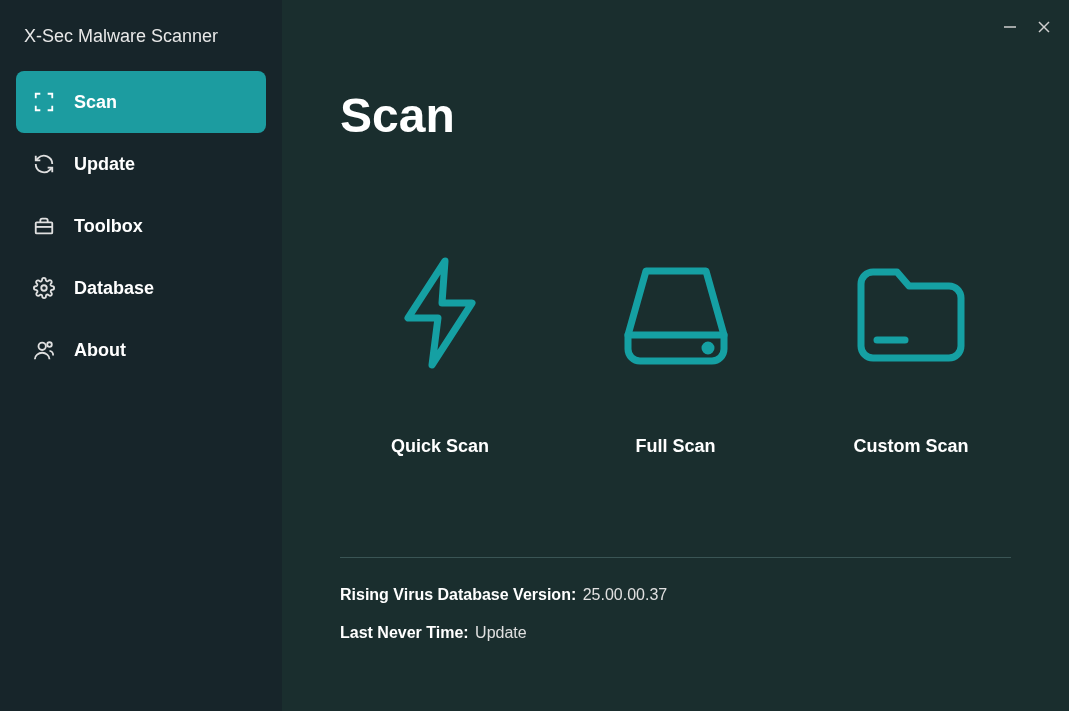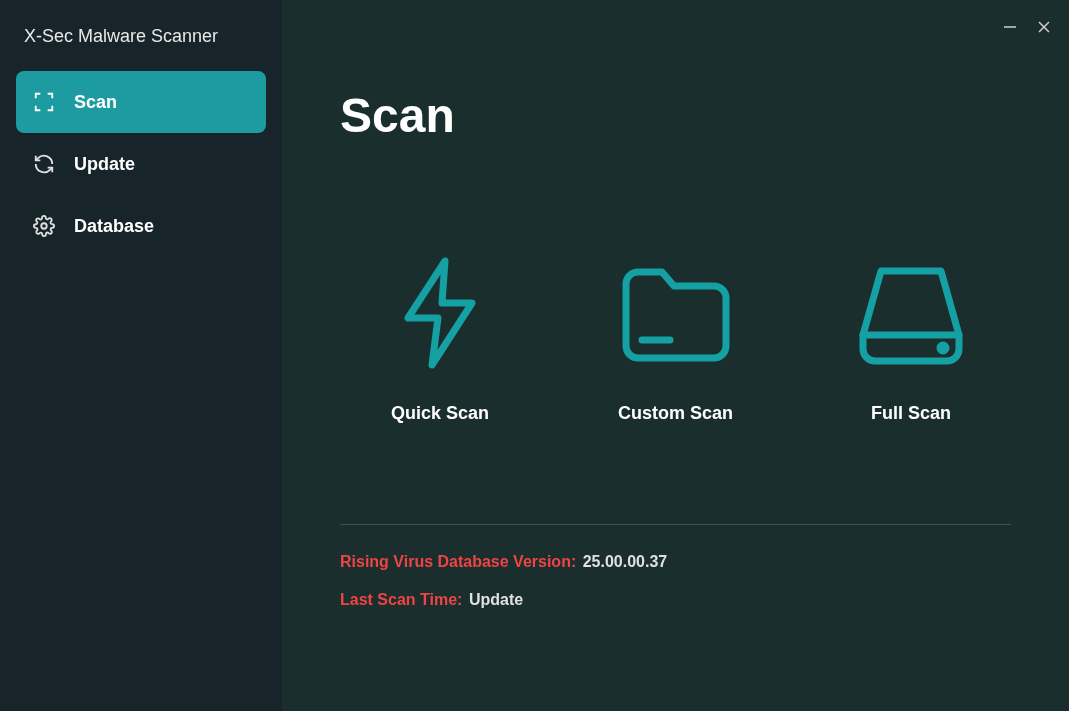--- a/index.html
+++ b/index.html
@@ -87,37 +87,38 @@
     height: 120px;
     display: flex;
     align-items: center;
     justify-content: center;
     margin-bottom: 30px;
   }
   .scan-option-label {
     font-size: 18px;
     font-weight: 700;
     color: #ffffff;
+    margin-top: 33px;
   }
   .divider {
     margin-top: 100px;
     border: none;
     border-top: 1px solid #3a5555;
   }
   .info {
     margin-top: 28px;
     display: flex;
     flex-direction: column;
     gap: 20px;
   }
   .info-line {
     font-size: 16px;
   }
-  .info-label { font-weight: 700; color: #ef4444; }
-  .info-value { font-weight: 700; color: #e0e0e0; margin-left: 2px; }
+  .info-label { font-weight: 700; color: #ffffff; }
+  .info-value { font-weight: 400; color: #e0e0e0; margin-left: 2px; }
 </style>
 </head>
 <body>
 
 <div class="sidebar">
   <div class="app-title">X-Sec Malware Scanner</div>
 
   <div class="nav-item active">
     <span class="nav-icon">
       <svg width="22" height="22" viewBox="0 0 24 24" fill="none" stroke="#ffffff" stroke-width="2">
@@ -135,31 +136,52 @@
       <svg width="22" height="22" viewBox="0 0 24 24" fill="none" stroke="#e0e0e0" stroke-width="2">
         <path d="M21 12a9 9 0 0 0-15.5-6.3L3 8"></path>
         <path d="M3 3v5h5"></path>
         <path d="M3 12a9 9 0 0 0 15.5 6.3L21 16"></path>
         <path d="M21 21v-5h-5"></path>
       </svg>
     </span>
     <span class="nav-label">Update</span>
   </div>
 
+  <div class="nav-item">
+    <span class="nav-icon">
+      <svg width="22" height="22" viewBox="0 0 24 24" fill="none" stroke="#e0e0e0" stroke-width="2">
+        <rect x="3" y="8" width="18" height="12" rx="1"></rect>
+        <path d="M8 8V6a2 2 0 0 1 2-2h4a2 2 0 0 1 2 2v2"></path>
+        <path d="M3 13h18"></path>
+      </svg>
+    </span>
+    <span class="nav-label">Toolbox</span>
+  </div>
 
   <div class="nav-item">
     <span class="nav-icon">
       <svg width="22" height="22" viewBox="0 0 24 24" fill="none" stroke="#e0e0e0" stroke-width="2">
         <circle cx="12" cy="12" r="3"></circle>
         <path d="M19.4 15a1.7 1.7 0 0 0 .3 1.8l.1.1a2 2 0 1 1-2.8 2.8l-.1-.1a1.7 1.7 0 0 0-1.8-.3 1.7 1.7 0 0 0-1 1.5V21a2 2 0 1 1-4 0v-.1a1.7 1.7 0 0 0-1-1.5 1.7 1.7 0 0 0-1.8.3l-.1.1a2 2 0 1 1-2.8-2.8l.1-.1a1.7 1.7 0 0 0 .3-1.8 1.7 1.7 0 0 0-1.5-1H3a2 2 0 1 1 0-4h.1a1.7 1.7 0 0 0 1.5-1 1.7 1.7 0 0 0-.3-1.8l-.1-.1a2 2 0 1 1 2.8-2.8l.1.1a1.7 1.7 0 0 0 1.8.3h0a1.7 1.7 0 0 0 1-1.5V3a2 2 0 1 1 4 0v.1a1.7 1.7 0 0 0 1 1.5h0a1.7 1.7 0 0 0 1.8-.3l.1-.1a2 2 0 1 1 2.8 2.8l-.1.1a1.7 1.7 0 0 0-.3 1.8v0a1.7 1.7 0 0 0 1.5 1H21a2 2 0 1 1 0 4h-.1a1.7 1.7 0 0 0-1.5 1z"></path>
       </svg>
     </span>
     <span class="nav-label">Database</span>
   </div>
 
+  <div class="nav-item">
+    <span class="nav-icon">
+      <svg width="22" height="22" viewBox="0 0 24 24" fill="none" stroke="#e0e0e0" stroke-width="2">
+        <circle cx="10" cy="8" r="4"></circle>
+        <path d="M2 22c0-4 4-7 8-7s8 3 8 7"></path>
+        <circle cx="18" cy="6" r="2.5"></circle>
+        <path d="M22 18c0-3-2-5-4-5"></path>
+      </svg>
+    </span>
+    <span class="nav-label">About</span>
+  </div>
 </div>
 
 <div class="main">
   <div class="window-controls">
     <span>
       <svg width="14" height="14" viewBox="0 0 14 14" stroke="#cfcfcf" stroke-width="1.5">
           <line x1="1" y1="7" x2="13" y2="7"></line>
         </svg>
     </span>
     <span>
@@ -174,50 +196,50 @@
 
   <div class="scan-options">
 
     <div class="scan-option">
       <div class="scan-option-icon">
         <svg width="100" height="120" viewBox="0 0 100 120" fill="none" stroke="#15a0a3" stroke-width="7" stroke-linejoin="round" stroke-linecap="round">
           <polygon points="55,8 18,65 48,65 42,112 82,50 52,50"></polygon>
         </svg>
       </div>
       <span class="scan-option-label">Quick Scan</span>
-    </div>
-
-    <div class="scan-option">
-      <div class="scan-option-icon">
-        <svg width="120" height="110" viewBox="0 0 120 110" fill="none" stroke="#15a0a3" stroke-width="7" stroke-linejoin="round" stroke-linecap="round">
-          <path d="M10 30 v58 a12 12 0 0 0 12 12 h76 a12 12 0 0 0 12 -12 v-48 a12 12 0 0 0 -12 -12 h-40 l-12 -14 h-24 a12 12 0 0 0 -12 12 z"></path>
-          <line x1="26" y1="82" x2="54" y2="82"></line>
-        </svg>
-      </div>
-      <span class="scan-option-label">Custom Scan</span>
     </div>
 
     <div class="scan-option">
       <div class="scan-option-icon">
         <svg width="120" height="120" viewBox="0 0 120 120" fill="none" stroke="#15a0a3" stroke-width="7" stroke-linejoin="round" stroke-linecap="round">
           <path d="M30 18 h60 l18 64 a6 6 0 0 1 0 0 v14 a12 12 0 0 1 -12 12 h-72 a12 12 0 0 1 -12 -12 v-14 z"></path>
           <line x1="12" y1="82" x2="108" y2="82"></line>
           <circle cx="92" cy="95" r="3" fill="#15a0a3"></circle>
         </svg>
       </div>
       <span class="scan-option-label">Full Scan</span>
     </div>
 
+    <div class="scan-option">
+      <div class="scan-option-icon">
+        <svg width="120" height="110" viewBox="0 0 120 110" fill="none" stroke="#15a0a3" stroke-width="7" stroke-linejoin="round" stroke-linecap="round">
+          <path d="M10 30 v58 a12 12 0 0 0 12 12 h76 a12 12 0 0 0 12 -12 v-48 a12 12 0 0 0 -12 -12 h-40 l-12 -14 h-24 a12 12 0 0 0 -12 12 z"></path>
+          <line x1="26" y1="82" x2="54" y2="82"></line>
+        </svg>
+      </div>
+      <span class="scan-option-label">Custom Scan</span>
+    </div>
+
   </div>
 
   <hr class="divider">
 
   <div class="info">
     <div class="info-line">
       <span class="info-label">Rising Virus Database Version:</span>
       <span class="info-value">25.00.00.37</span>
     </div>
     <div class="info-line">
-      <span class="info-label">Last Scan Time:</span>
+      <span class="info-label">Last Never Time:</span>
       <span class="info-value">Update</span>
     </div>
   </div>
 </div>
 
 </body></html>

